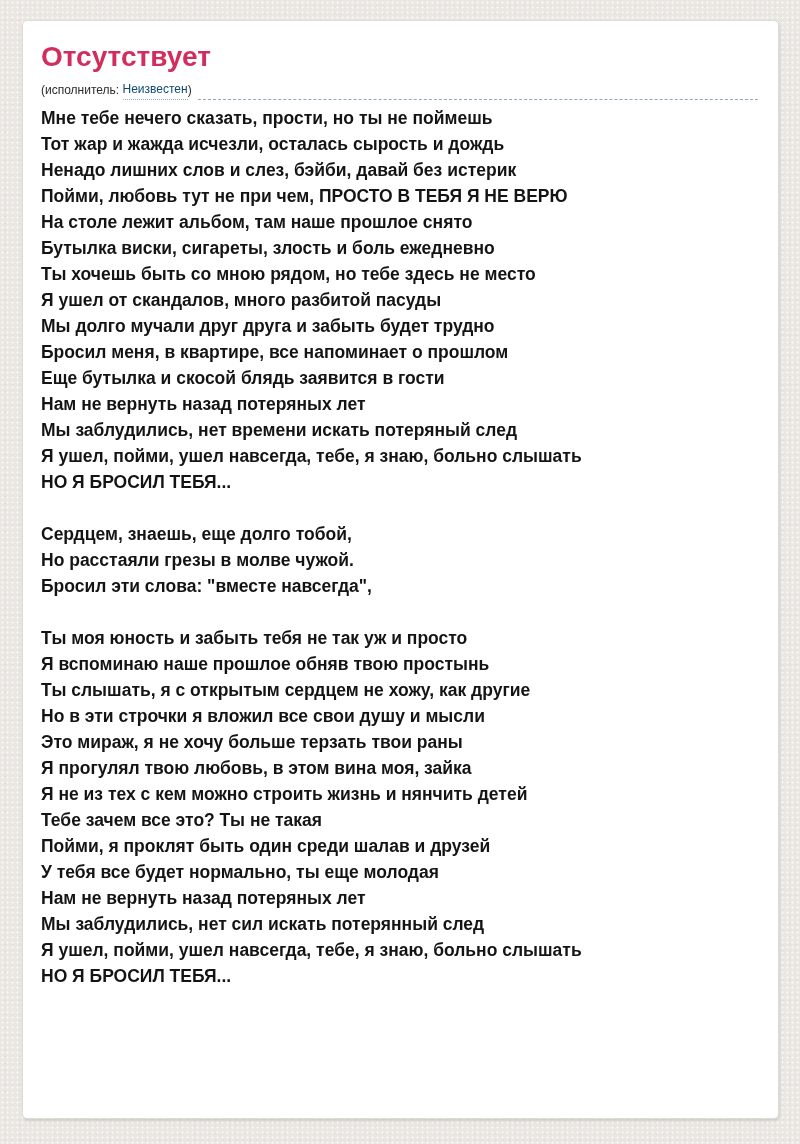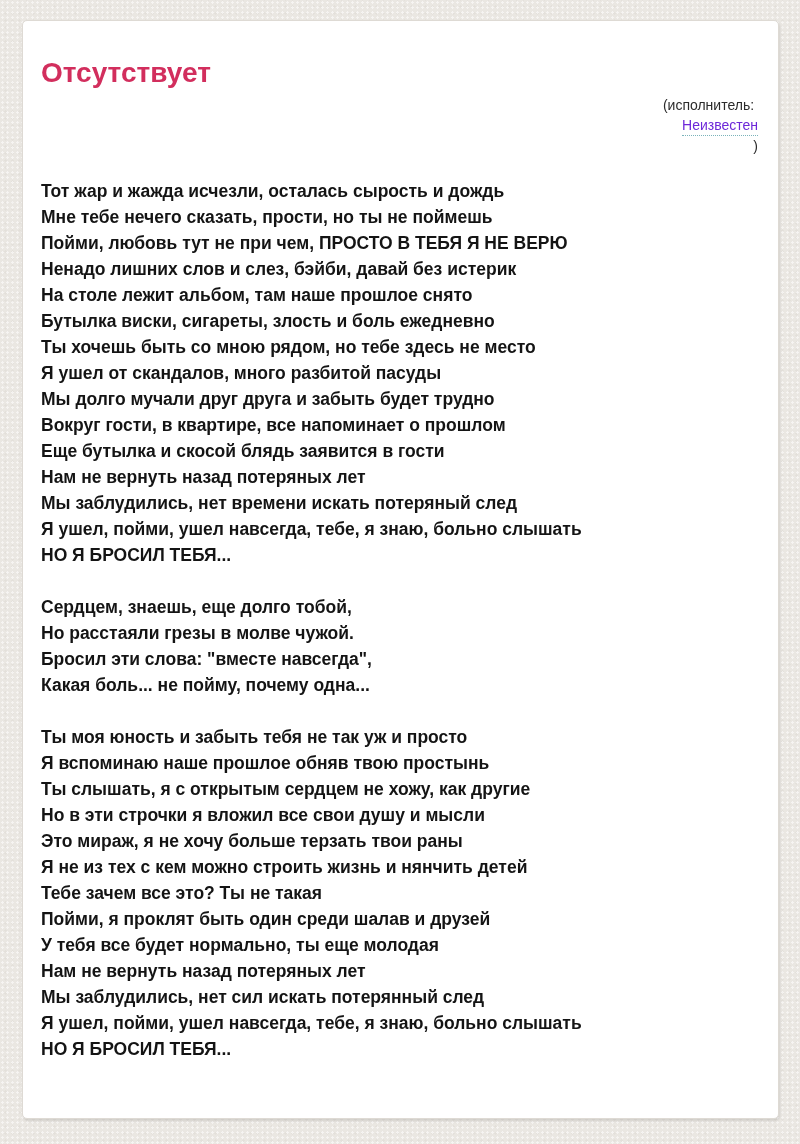--- a/index.html
+++ b/index.html
@@ -18,43 +18,42 @@
     background-position:0 0,2px 3px;
   }
   .card{
     position:absolute;left:22px;top:20px;right:21px;bottom:25px;
     background:#ffffff;
     border:1px solid #dedad4;
     border-radius:5px;
     box-shadow:1px 2px 3px rgba(0,0,0,.10);
   }
   .content{
-    padding:36px 20px 0 18px;
+    padding:20px 20px 0 18px;
   }
   .song-title{
     margin:0 0 7px 0;
     font-size:28px;
     line-height:31px;
     font-weight:bold;
     color:#d22e5d;
     text-decoration:none;
     display:inline-block;
     cursor:pointer;
   }
   .artist-row{
     display:flex;
     align-items:flex-end;
-    font-size:14px;
+    font-size:12px;
     line-height:20px;
     color:#2b2b2b;
     white-space:pre;
-    flex-direction:column;
   }
   .artist-link{
-    color:#6d28d9;
+    color:#0c4a6e;
     text-decoration:none;
     border-bottom:1px dotted #7ab3ba;
     cursor:pointer;
   }
   .sep-fill{
     flex:1 1 auto;
     margin-left:6px;
     height:16px;
     border-bottom:1px dashed #94a7ba;
   }
@@ -75,46 +74,46 @@
     <div class="content">
 
       <a class="song-title">Отсутствует</a>
 
       <div class="artist-row">
         <span>(исполнитель: </span><a class="artist-link">Неизвестен</a><span>)</span>
         <div class="sep-fill"></div>
       </div>
 
       <div class="lyrics">
+          <div class="lyric-line">Мне тебе нечего сказать, прости, но ты не поймешь</div>
           <div class="lyric-line">Тот жар и жажда исчезли, осталась сырость и дождь</div>
-          <div class="lyric-line">Мне тебе нечего сказать, прости, но ты не поймешь</div>
+          <div class="lyric-line">Ненадо лишних слов и слез, бэйби, давай без истерик</div>
           <div class="lyric-line">Пойми, любовь тут не при чем, ПРОСТО В ТЕБЯ Я НЕ ВЕРЮ</div>
-          <div class="lyric-line">Ненадо лишних слов и слез, бэйби, давай без истерик</div>
           <div class="lyric-line">На столе лежит альбом, там наше прошлое снято</div>
           <div class="lyric-line">Бутылка виски, сигареты, злость и боль ежедневно</div>
           <div class="lyric-line">Ты хочешь быть со мною рядом, но тебе здесь не место</div>
           <div class="lyric-line">Я ушел от скандалов, много разбитой пасуды</div>
           <div class="lyric-line">Мы долго мучали друг друга и забыть будет трудно</div>
-          <div class="lyric-line">Вокруг гости, в квартире, все напоминает о прошлом</div>
+          <div class="lyric-line">Бросил меня, в квартире, все напоминает о прошлом</div>
           <div class="lyric-line">Еще бутылка и скосой блядь заявится в гости</div>
           <div class="lyric-line">Нам не вернуть назад потеряных лет</div>
           <div class="lyric-line">Мы заблудились, нет времени искать потеряный след</div>
           <div class="lyric-line">Я ушел, пойми, ушел навсегда, тебе, я знаю, больно слышать</div>
           <div class="lyric-line">НО Я БРОСИЛ ТЕБЯ...</div>
           <div class="lyric-line">&nbsp;</div>
           <div class="lyric-line">Сердцем, знаешь, еще долго тобой,</div>
           <div class="lyric-line">Но расстаяли грезы в молве чужой.</div>
           <div class="lyric-line">Бросил эти слова: "вместе навсегда",</div>
-          <div class="lyric-line">Какая боль... не пойму, почему одна...</div>
           <div class="lyric-line">&nbsp;</div>
           <div class="lyric-line">Ты моя юность и забыть тебя не так уж и просто</div>
           <div class="lyric-line">Я вспоминаю наше прошлое обняв твою простынь</div>
           <div class="lyric-line">Ты слышать, я с открытым сердцем не хожу, как другие</div>
           <div class="lyric-line">Но в эти строчки я вложил все свои душу и мысли</div>
           <div class="lyric-line">Это мираж, я не хочу больше терзать твои раны</div>
+          <div class="lyric-line">Я прогулял твою любовь, в этом вина моя, зайка</div>
           <div class="lyric-line">Я не из тех с кем можно строить жизнь и нянчить детей</div>
           <div class="lyric-line">Тебе зачем все это? Ты не такая</div>
           <div class="lyric-line">Пойми, я проклят быть один среди шалав и друзей</div>
           <div class="lyric-line">У тебя все будет нормально, ты еще молодая</div>
           <div class="lyric-line">Нам не вернуть назад потеряных лет</div>
           <div class="lyric-line">Мы заблудились, нет сил искать потерянный след</div>
           <div class="lyric-line">Я ушел, пойми, ушел навсегда, тебе, я знаю, больно слышать</div>
           <div class="lyric-line">НО Я БРОСИЛ ТЕБЯ...</div>
         </div>
 

